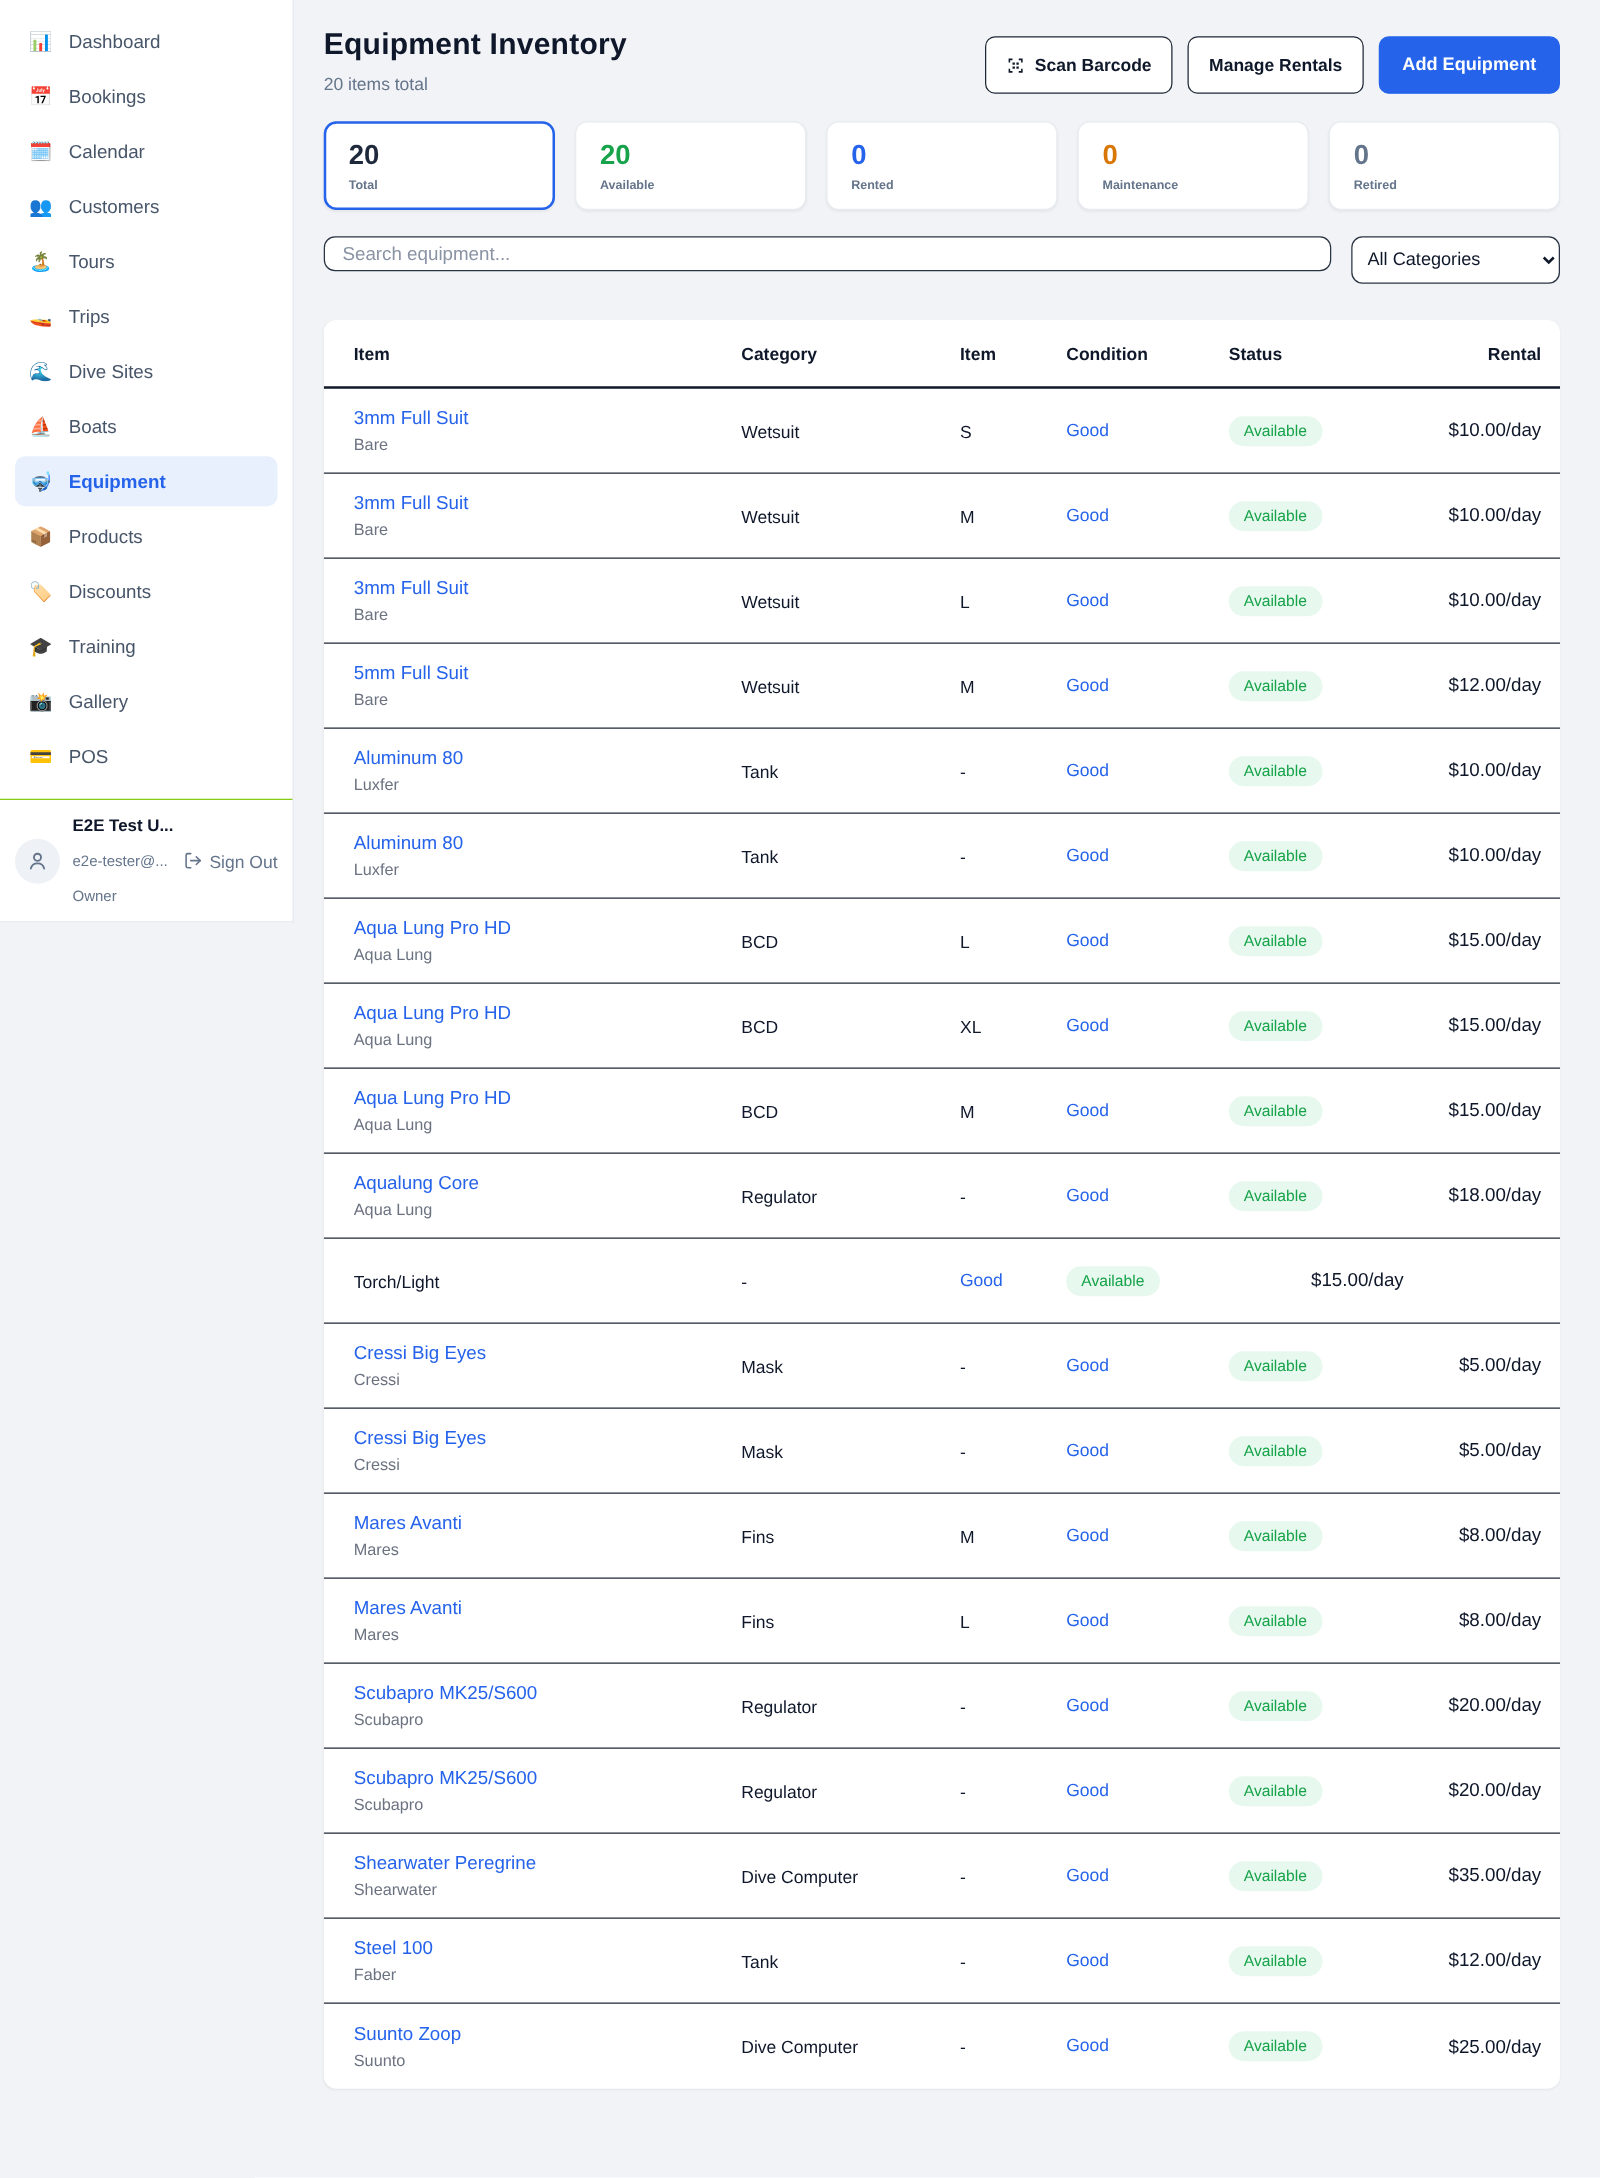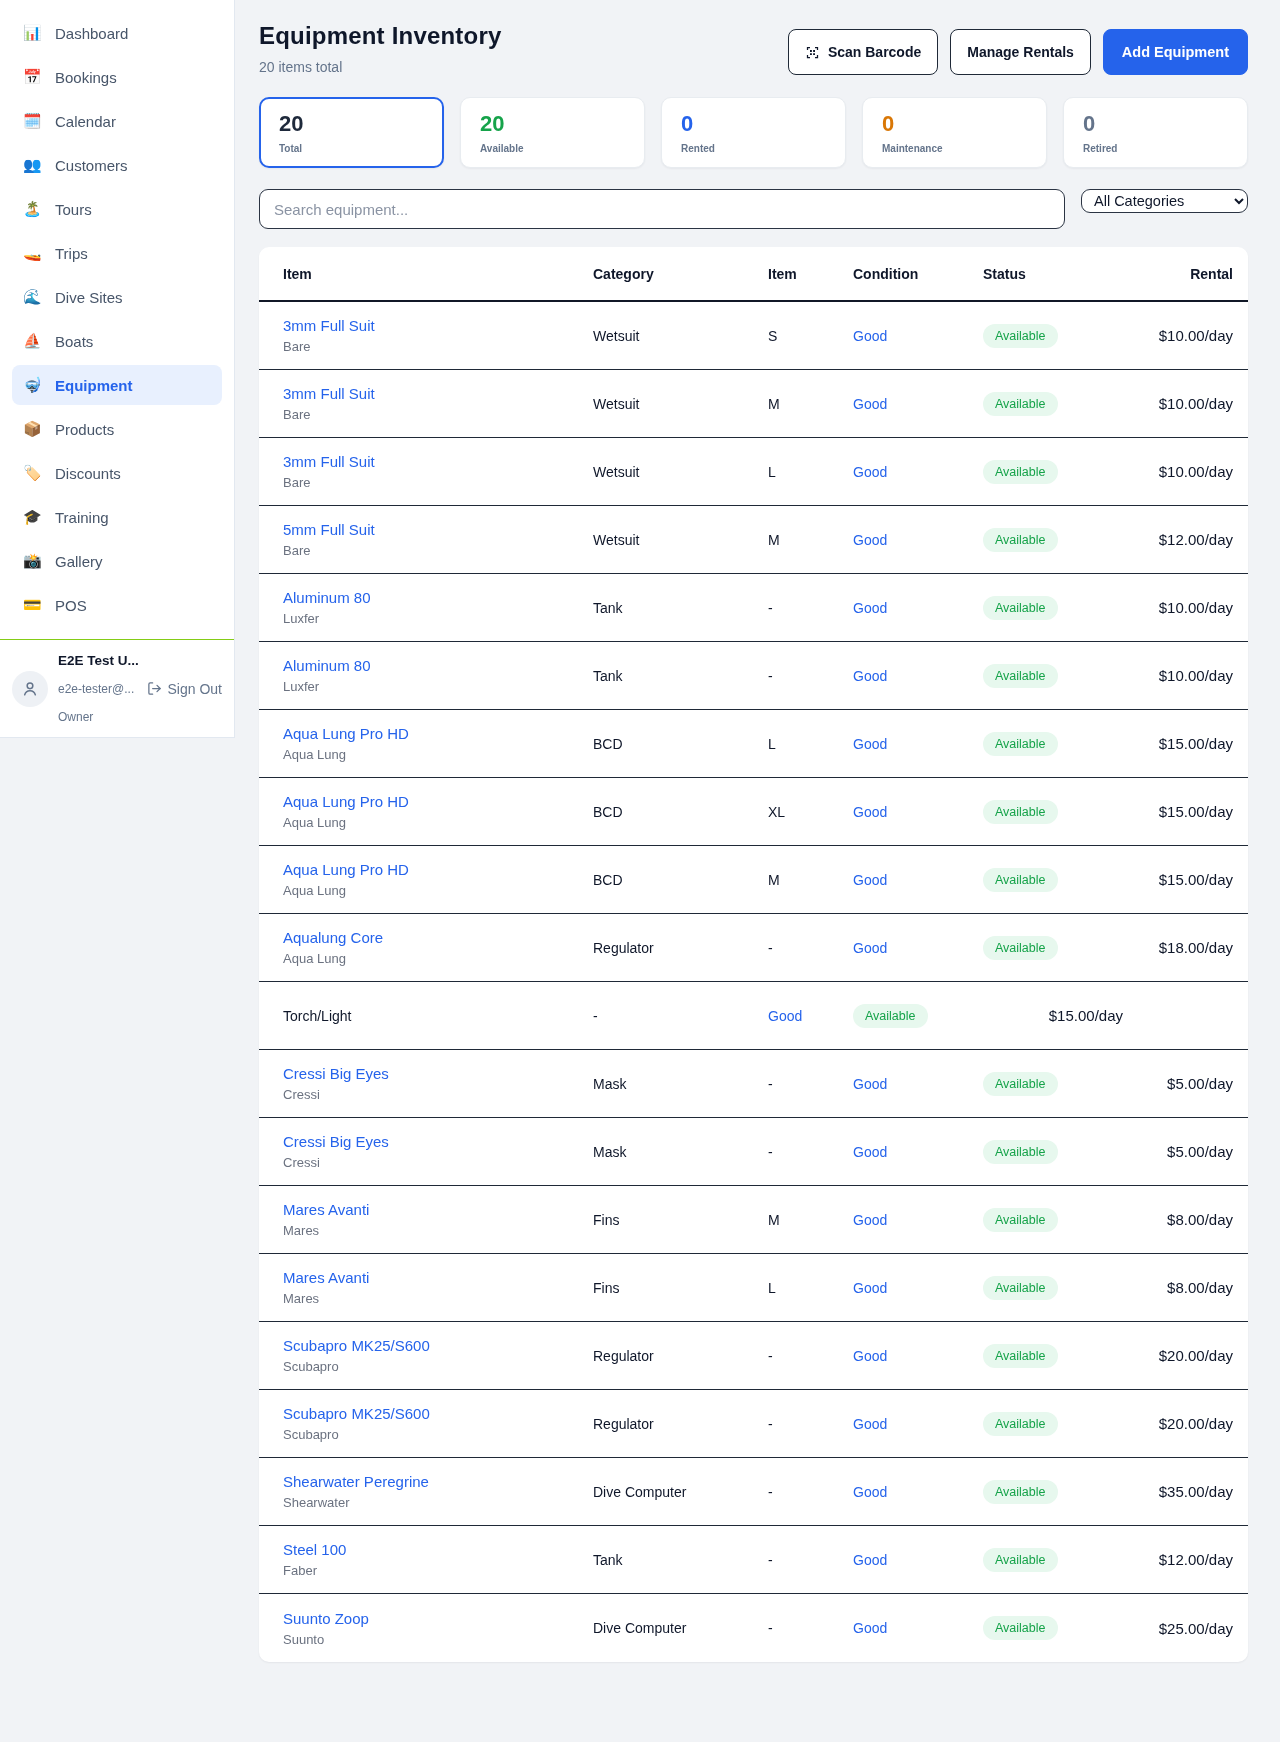--- a/index.html
+++ b/index.html
@@ -59,34 +59,34 @@
     flex:1; background:#fff; border:1px solid #e8ecf0; border-radius:10px;
     padding:13px 19px; box-shadow:0 1px 2px rgba(16,24,40,.05); cursor:pointer;
   }
   .stat.selected { border:2px solid #2563eb; padding:12px 18px; }
   .stat-value { font-size:22px; font-weight:800; }
   .stat-label { font-size:10px; color:#64748b; margin-top:6px;font-weight:bold; }
 
   
   .filters { display:flex; gap:16px; margin-top:21px; }
   .search {
-    flex:1; height:40px; border:1px solid #2b3443; border-radius:9px;
+    flex:1; height:28px; border:1px solid #2b3443; border-radius:9px;
     padding:0 14px; font-size:15px; color:#0f172a; background:#fff;
     font-family:"Liberation Sans", sans-serif;
   }
   .search::placeholder { color:#8a93a3; }
   .select {
-    width:167px; height:24px; border:1px solid #2b3443; border-radius:9px;
+    width:167px; height:38px; border:1px solid #2b3443; border-radius:9px;
     background:#fff; font-size:14.5px; padding:0 8px; color:#0f172a;
     font-family:"Liberation Sans", sans-serif;
   }
 
   
   .tablecard {
-    margin-top:18px; margin-bottom:30px;
+    margin-top:29px; margin-bottom:30px;
     background:#fff; border-radius:10px; overflow:hidden;
     box-shadow:0 1px 2px rgba(16,24,40,.06);
   }
   .thead, .trow {
     display:grid;
     grid-template-columns:310px 175px 85px 130px 140px 1fr;
     align-items:center;
     padding-left:24px; padding-right:15px;
   }
   .thead { height:55px; border-bottom:2px solid #111827; font-size:14px; font-weight:700; color:#0f172a; }

